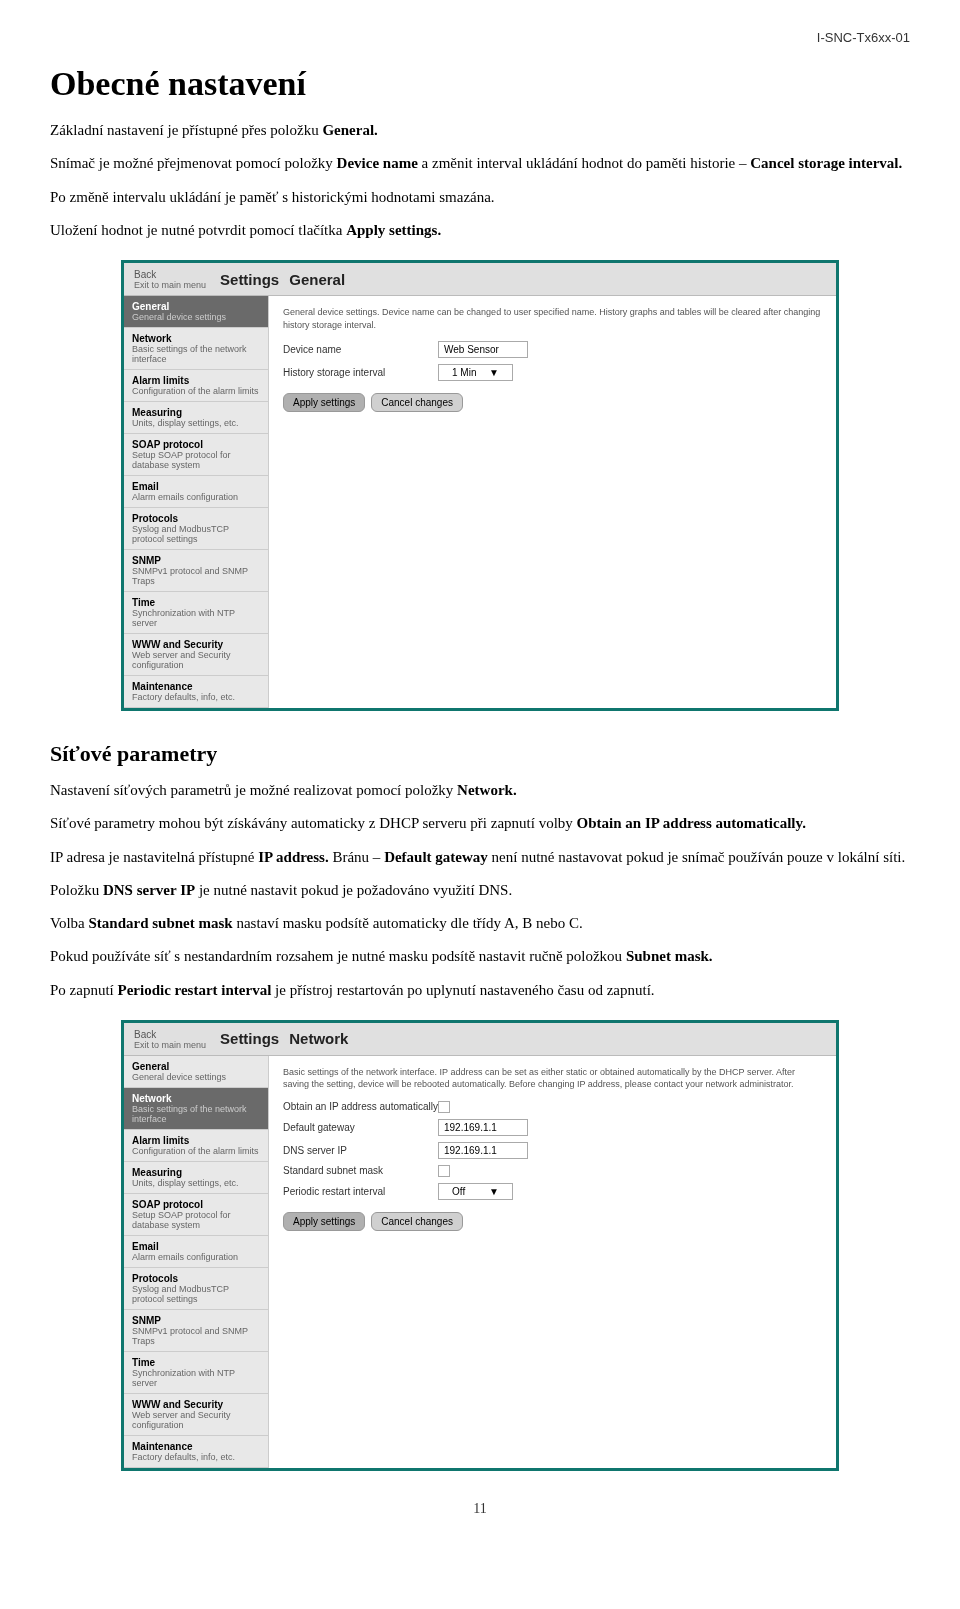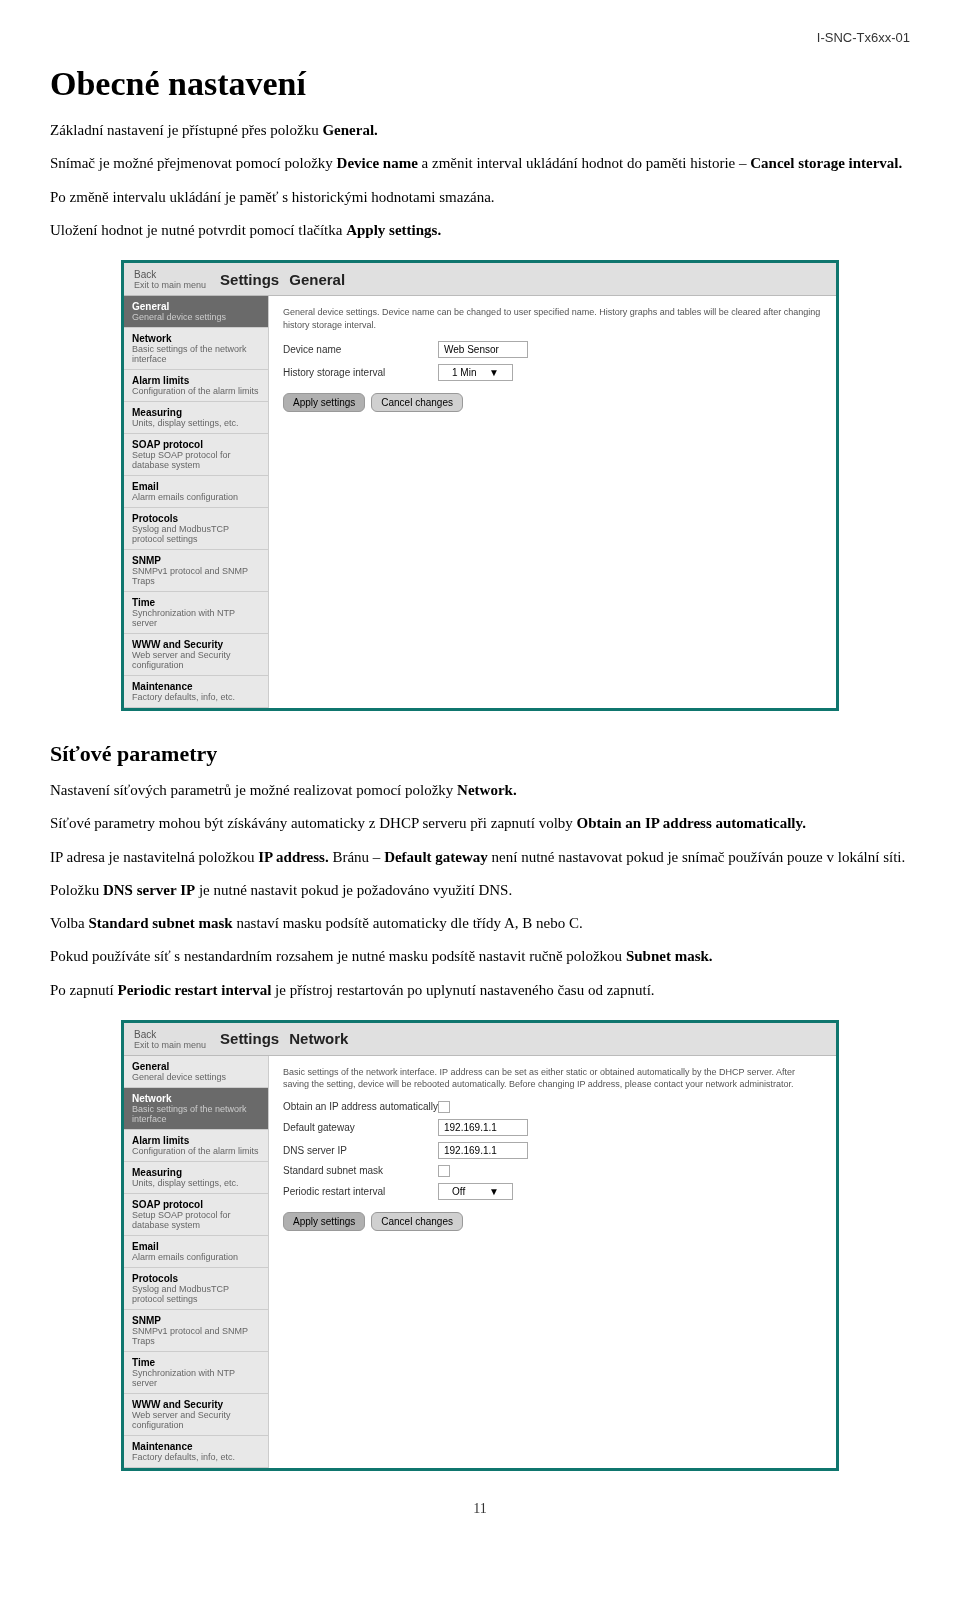--- a/index.html
+++ b/index.html
@@ -270,21 +270,21 @@
 
 <h2>Síťové parametry</h2>
 
 <p>
   <span>Nastavení síťových parametrů je možné realizovat pomocí položky </span><strong>Network.</strong>
 </p>
 <p>
   <span>Síťové parametry mohou být získávány automaticky z DHCP serveru při zapnutí volby </span><strong>Obtain an IP address automatically.</strong>
 </p>
 <p>
-  <span>IP adresa je nastavitelná položkou </span><strong>IP address.</strong><span> Bránu – </span><strong>Default gateway</strong><span> není nutné nastavovat pokud je snímač používán pouze v lokální síti.</span>
+  <span>IP adresa je nastavitelná přístupné </span><strong>IP address.</strong><span> Bránu – </span><strong>Default gateway</strong><span> není nutné nastavovat pokud je snímač používán pouze v lokální síti.</span>
 </p>
 <p>
   <span>Položku </span><strong>DNS server IP</strong><span> je nutné nastavit pokud je požadováno využití DNS.</span>
 </p>
 <p>
   <span>Volba </span><strong>Standard subnet mask</strong><span> nastaví masku podsítě automaticky dle třídy A, B nebo C.</span>
 </p>
 <p>
   <span>Pokud používáte síť s nestandardním rozsahem je nutné masku podsítě nastavit ručně položkou </span><strong>Subnet mask.</strong>
 </p>

